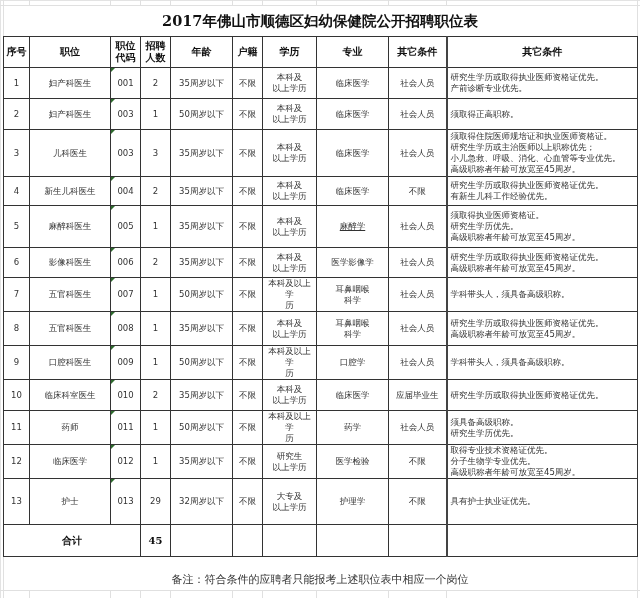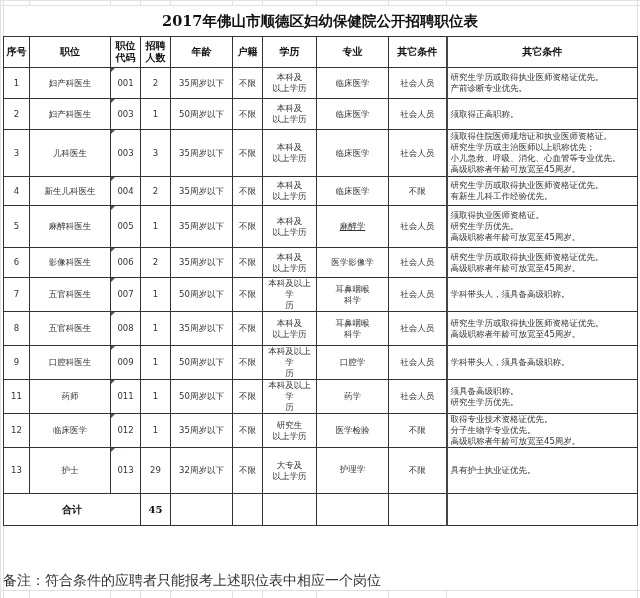--- a/index.html
+++ b/index.html
@@ -48,21 +48,21 @@
   }
   table.jobs th.cond-h { border-left: 2px solid #444; }
   table.jobs td.code::before {
     content: ""; position: absolute; left: 0; top: 0;
     border-top: 4px solid #2e6b2e; border-right: 4px solid transparent;
   }
   .line { display: block; }
   tr.total td { font-family: "DejaVu Serif", "Liberation Serif", serif; font-weight: bold; font-size: 10px; color: #111; }
   .note {
     position: absolute; left: 3px; top: 572px; width: 634px; height: 16px;
-    font-size: 14px; color: #333; line-height: 16px;
+    text-align: center; font-size: 11px; color: #333; line-height: 16px;
   }
 </style>
 </head>
 <body>
 
 <div class="sheet-grid">
   <div class="gridline-h" style="top:5px"></div>
   <div class="gridline-h" style="top:590px"></div>
   <div class="gridline-v" style="left:3px;top:0;height:598px"></div>
   <div class="gridline-v" style="left:29px;top:0;height:6px"></div>
@@ -244,20 +244,33 @@
         <td>1</td>
         <td>50周岁以下</td>
         <td>不限</td>
         <td style="white-space: pre-line;">本科及以上学
 历</td>
         <td style="white-space: pre-line;">口腔学</td>
         <td>社会人员</td>
         <td class="cond">学科带头人，须具备高级职称。</td>
       </tr>
       <tr style="height: 31px;">
+        <td>10</td>
+        <td>临床科室医生</td>
+        <td class="code">010</td>
+        <td>2</td>
+        <td>35周岁以下</td>
+        <td>不限</td>
+        <td style="white-space: pre-line;">本科及
+以上学历</td>
+        <td style="white-space: pre-line;">临床医学</td>
+        <td>应届毕业生</td>
+        <td class="cond">研究生学历或取得执业医师资格证优先。</td>
+      </tr>
+      <tr style="height: 31px;">
         <td>11</td>
         <td>药师</td>
         <td class="code">011</td>
         <td>1</td>
         <td>50周岁以下</td>
         <td>不限</td>
         <td style="white-space: pre-line;">本科及以上学
 历</td>
         <td style="white-space: pre-line;">药学</td>
         <td>社会人员</td>
@@ -281,21 +294,21 @@
       </tr>
       <tr style="height: 46px;">
         <td>13</td>
         <td>护士</td>
         <td class="code">013</td>
         <td>29</td>
         <td>32周岁以下</td>
         <td>不限</td>
         <td style="white-space: pre-line;">大专及
 以上学历</td>
-        <td style="white-space: pre-line; font-family: Liberation Mono, monospace;">护理学</td>
+        <td style="white-space: pre-line;">护理学</td>
         <td>不限</td>
         <td class="cond">具有护士执业证优先。</td>
       </tr>
     </tbody>
   <tfoot>
     <tr class="total" style="height:32px">
       <td colspan="3">合计</td>
       <td>45</td>
       <td></td>
       <td></td>

